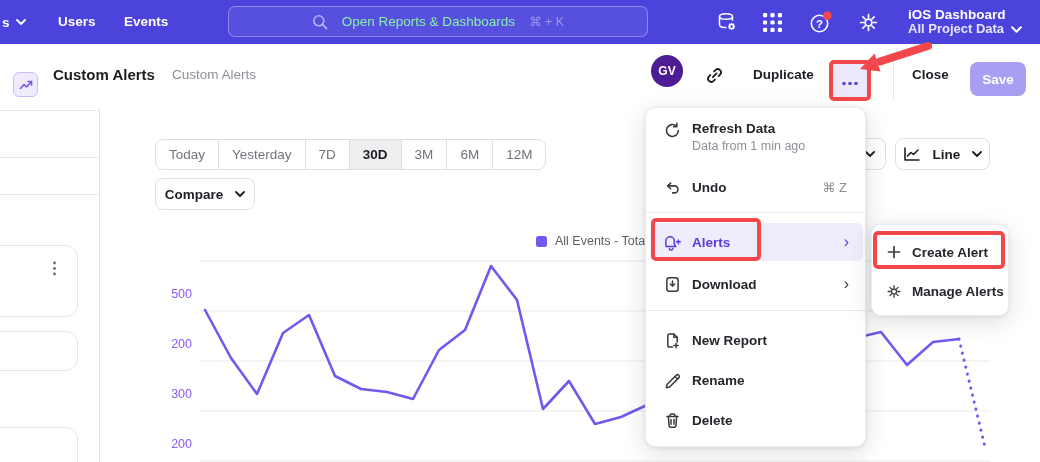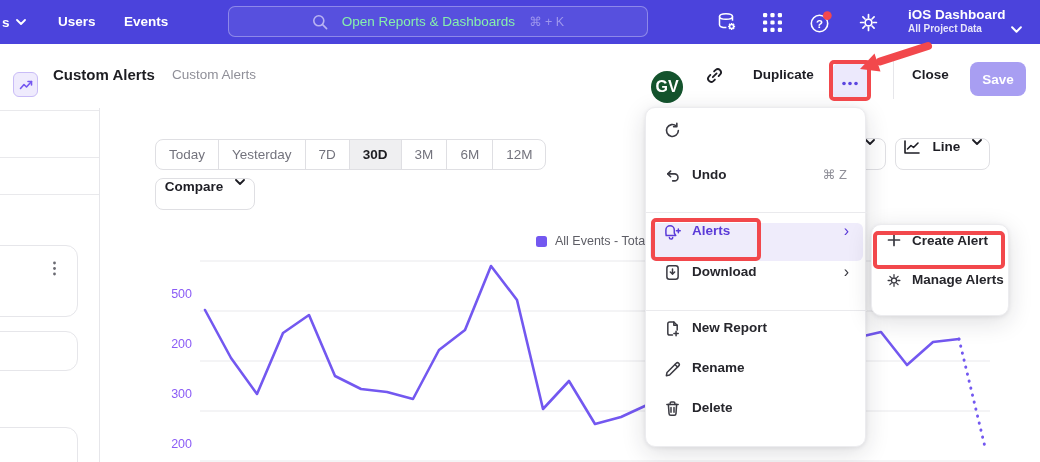--- a/index.html
+++ b/index.html
@@ -11,63 +11,63 @@
   
   .topnav { left:0; top:0; width:1040px; height:44px; background:#4B43DC; z-index:4; }
   .nav-item { color:#fff; font-size:13.5px; font-weight:600; cursor:pointer; }
   .searchbox { left:228px; top:6px; width:420px; height:31px; border:1px solid rgba(255,255,255,.32);
                background:rgba(255,255,255,.07); border-radius:7px; display:flex; align-items:center;
                justify-content:center; gap:14px; cursor:text; }
   .search-label { color:#86efac; font-size:13.5px; }
   .search-kbd { color:#9E97EE; font-size:12.5px; }
   .nav-iconbtn { width:28px; height:28px; top:8px; display:flex; align-items:center; justify-content:center; cursor:pointer; }
   .proj-name { color:#fff; font-size:13.5px; font-weight:700; line-height:15px; }
-  .proj-scope { color:#E6E4FA; font-size:10px; font-weight:600; line-height:14px; }
+  .proj-scope { color:#E6E4FA; font-size:13px; font-weight:600; line-height:14px; }
 
   
   .header { left:0; top:44px; width:1040px; height:61px; background:#fff; z-index:3; }
   .title-icon { left:13px; top:28px; width:25px; height:25px; background:#EFEBFD; border:1px solid #C9BCF7;
                 border-radius:6px; display:flex; align-items:center; justify-content:center; }
   .page-title { left:53px; top:0; height:61px; display:flex; align-items:center; font-size:15px; font-weight:700; color:#1D1D22; }
   .breadcrumb { left:172px; top:0; height:61px; display:flex; align-items:center; font-size:13.5px; color:#8F8F98; }
-  .avatar { left:651px; top:27px; width:32px; height:32px; border-radius:50%; background:#14532d; color:#fff;
-            font-size:16px; font-weight:700; display:flex; align-items:center; justify-content:center; cursor:pointer; }
+  .avatar { left:651px; top:11px; width:32px; height:32px; border-radius:50%; background:#4c1d95; color:#fff;
+            font-size:12px; font-weight:700; display:flex; align-items:center; justify-content:center; cursor:pointer; }
   .txt-btn { font-size:13.5px; font-weight:600; color:#1D1D24; cursor:pointer; }
   .more-btn { left:832px; top:19px; width:36px; height:36px; border-radius:8px; background:#ECE9FC;
               display:flex; align-items:center; justify-content:center; cursor:pointer; }
   .hdr-divider { left:893px; top:17px; width:1px; height:38px; background:#E6E6EA; }
   .save-btn { left:970px; top:18px; width:56px; height:34px; border-radius:8px; background:#A89EF2; color:#fff;
               font-size:13.5px; font-weight:700; border:none; cursor:pointer; }
 
   
   .vline { background:#E6E6EA; width:1px; }
   .hline { background:#E9E9EC; height:1px; }
   .side-card { border:1px solid #E6E6EA; border-radius:12px; background:#fff; }
 
   
   .range-group { left:155px; top:139px; height:31px; display:flex; border:1px solid #DFDFE3; border-radius:8px;
                  overflow:hidden; background:#fff; z-index:2; }
   .range-btn { display:flex; align-items:center; justify-content:center; gap:7px; padding:0 13px; font-size:13.5px;
                color:#73737D; font-weight:500; border-left:1px solid #DFDFE3; cursor:pointer; white-space:nowrap; }
   .range-btn:first-child { border-left:none; }
   .range-btn.selected { background:#EFEFF1; color:#1D1D22; font-weight:700; }
   .outline-btn { height:32px; border:1px solid #DFDFE3; border-radius:8px; background:#fff; display:flex;
-                 align-items:flex-start; justify-content:center; gap:12px; font-size:13.5px; font-weight:600;
+                 align-items:center; justify-content:center; gap:12px; font-size:13.5px; font-weight:600;
                  color:#1D1D24; cursor:pointer; }
 
   
   .ytick { width:42px; text-align:right; font-size:12.5px; color:#8b5cf6; z-index:1;margin-top:35px; }
   .legend { top:234px; left:536px; display:flex; align-items:center; gap:8px; z-index:1; }
   .legend-swatch { width:11px; height:11px; border-radius:2.5px; }
   .legend-label { font-size:12.5px; color:#5E5E66; }
 
   
   .menu-panel { background:#fff; border:1px solid #ECECEF; border-radius:10px;
                 box-shadow:0 6px 24px rgba(30,30,40,.14), 0 1px 4px rgba(30,30,40,.08); }
-  .menu-row { position:absolute; left:4px; width:213px; display:flex; align-items:flex-start; cursor:pointer; border-radius:6px; }
+  .menu-row { position:absolute; left:4px; width:213px; display:flex; align-items:center; cursor:pointer; border-radius:6px; }
   .menu-icon { width:20px; display:flex; justify-content:center; margin-left:12px; color:#3A3A42; flex:none; }
   .menu-label { font-size:13.5px; font-weight:600; color:#26262C; margin-left:10px; }
   .menu-sub { font-size:12.5px; color:#8F8F98; }
   .menu-shortcut { font-size:13px; color:#8F8F98; margin-left:auto; margin-right:16px; }
   .menu-chev { margin-left:auto; margin-right:14px; font-size:16px; color:#3A3A42; line-height:1; }
   .menu-sep { position:absolute; left:0; width:221px; height:1px; background:#EAEAED; }
   .row-hl { background:#EFECFB; }
   .row-hl .menu-label, .row-hl .menu-icon, .row-hl .menu-chev { color:#5B3BD8; }
 
   
@@ -266,20 +266,24 @@
 
 <div class="abs menu-panel" style="left:645px; top:107px; width:221px; height:340px; z-index:6;">
 
   <div class="menu-row" style="top:8px; height:52px; align-items:flex-start;">
     <span class="menu-icon" style="margin-top:6px;">
       <svg width="17" height="17" viewBox="0 0 18 18" fill="none" stroke="currentColor" stroke-width="1.7" stroke-linecap="round">
           <path d="M15.2 9 a6.3 6.3 0 1 1 -2.1-4.7"></path>
           <polyline points="13.6,1.5 13.6,4.9 10.2,4.9" stroke-linejoin="round"></polyline>
         </svg>
     </span>
+    <span style="margin-left:10px; margin-top:5px;">
+      <div class="menu-label" style="margin-left:0;">Refresh Data</div>
+      <div class="menu-sub" style="margin-top:3px;">Data from 1 min ago</div>
+    </span>
   </div>
 
   <div class="menu-row" style="top:59px; height:40px;">
     <span class="menu-icon">
       <svg width="17" height="17" viewBox="0 0 18 18" fill="none" stroke="currentColor" stroke-width="1.7" stroke-linecap="round" stroke-linejoin="round">
           <path d="M4 7.3 h7.1 a3.7 3.7 0 0 1 0 7.4 H9.2"></path>
           <polyline points="7,4.3 4,7.3 7,10.3"></polyline>
         </svg>
     </span>
     <span class="menu-label">Undo</span>

